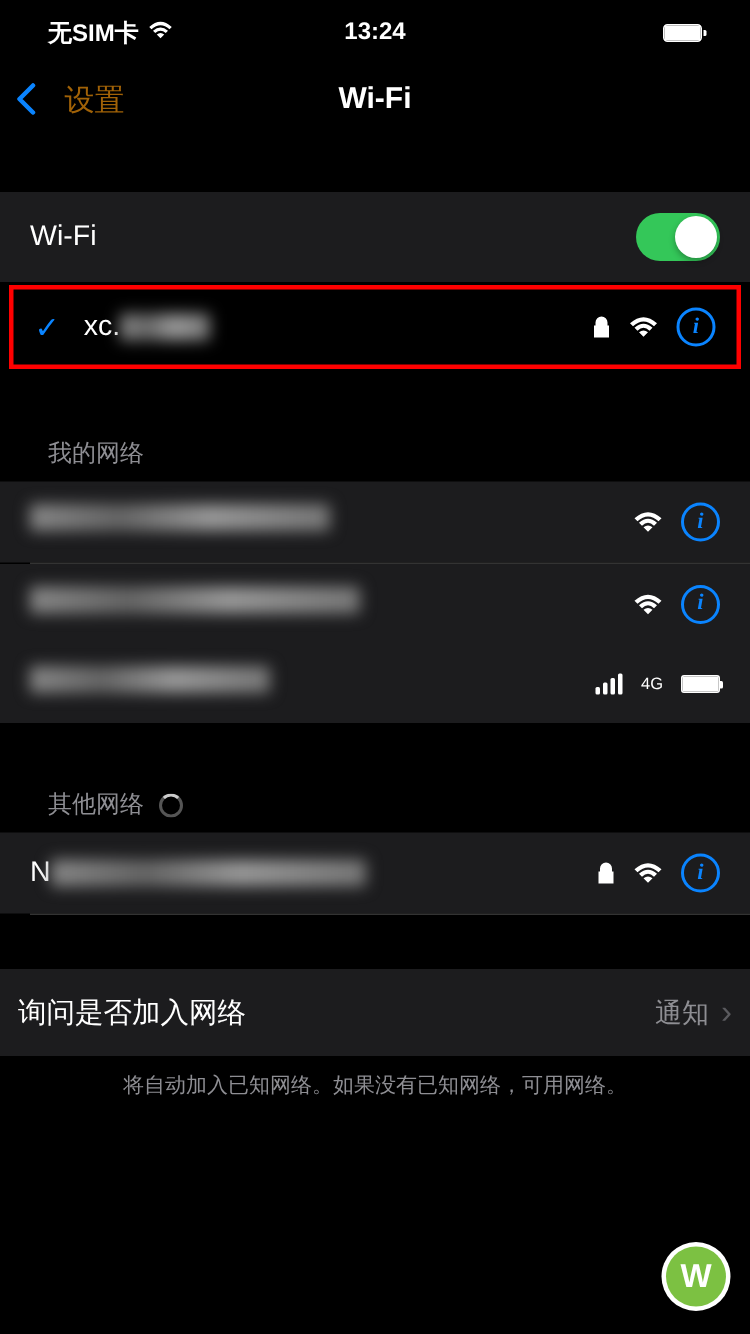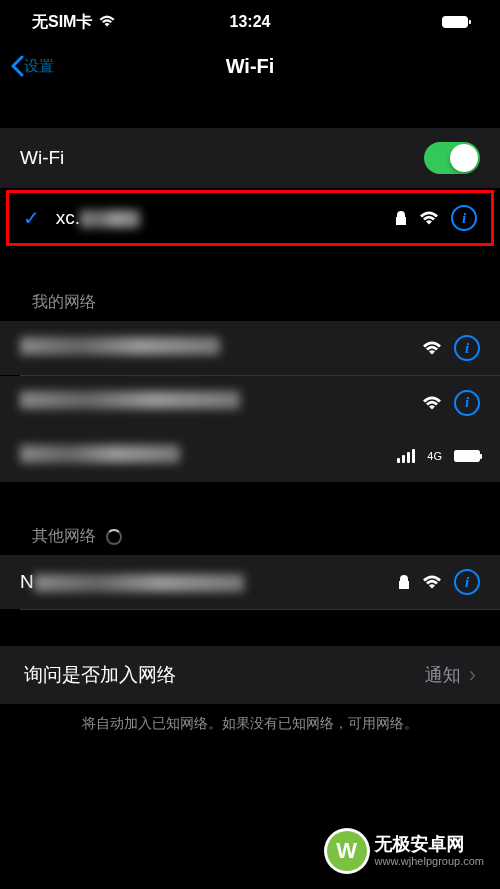--- a/index.html
+++ b/index.html
@@ -47,23 +47,23 @@
     .nav-bar {
       height: 44px;
       display: flex;
       align-items: center;
       position: relative;
       padding: 0 10px;
     }
     .back-btn {
       display: flex;
       align-items: center;
-      color: #0369a1;
-      font-size: 15px;
-      gap: 0;
+      color: #a16207;
+      font-size: 20px;
+      gap: 19px;
     }
     .nav-title {
       position: absolute;
       left: 50%;
       transform: translateX(-50%);
       font-size: 20px;
       font-weight: 600;
     }
     .content { padding-top: 40px; }
     .row {
@@ -150,21 +150,21 @@
       border-top-color: #ccc;
       border-radius: 50%;
       animation: spin 1s linear infinite;
     }
     @keyframes spin { to { transform: rotate(360deg); } }
     .divider { height: 0.5px; background: #333; margin-left: 20px; }
     .section-gap { height: 36px; }
     .ask-row {
       display: flex;
       align-items: center;
-      padding: 16px 24px;
+      padding: 16px 12px;
       background: #1c1c1e;
     }
     .ask-label { flex: 1; font-size: 19px; }
     .ask-value { color: #8e8e93; font-size: 18px; margin-right: 8px; }
     .chevron { color: #5a5a5e; font-size: 22px; }
     .footer-text {
       padding: 10px 20px;
       font-size: 14px;
       color: #8e8e93;
       line-height: 1.4;
@@ -344,17 +344,13 @@
     <div class="ask-value">通知</div>
     <span class="chevron">›</span>
   </div>
 
   <div class="footer-text">将自动加入已知网络。如果没有已知网络，可用网络。</div>
 
 </div>
 
 <div class="watermark">
   <div class="wm-logo">W</div>
-  <div class="wm-text">
-    <div class="wm-title">无极安卓网</div>
-    <div class="wm-url">www.wjhelpgroup.com</div>
-  </div>
 </div>
 
 </body></html>

